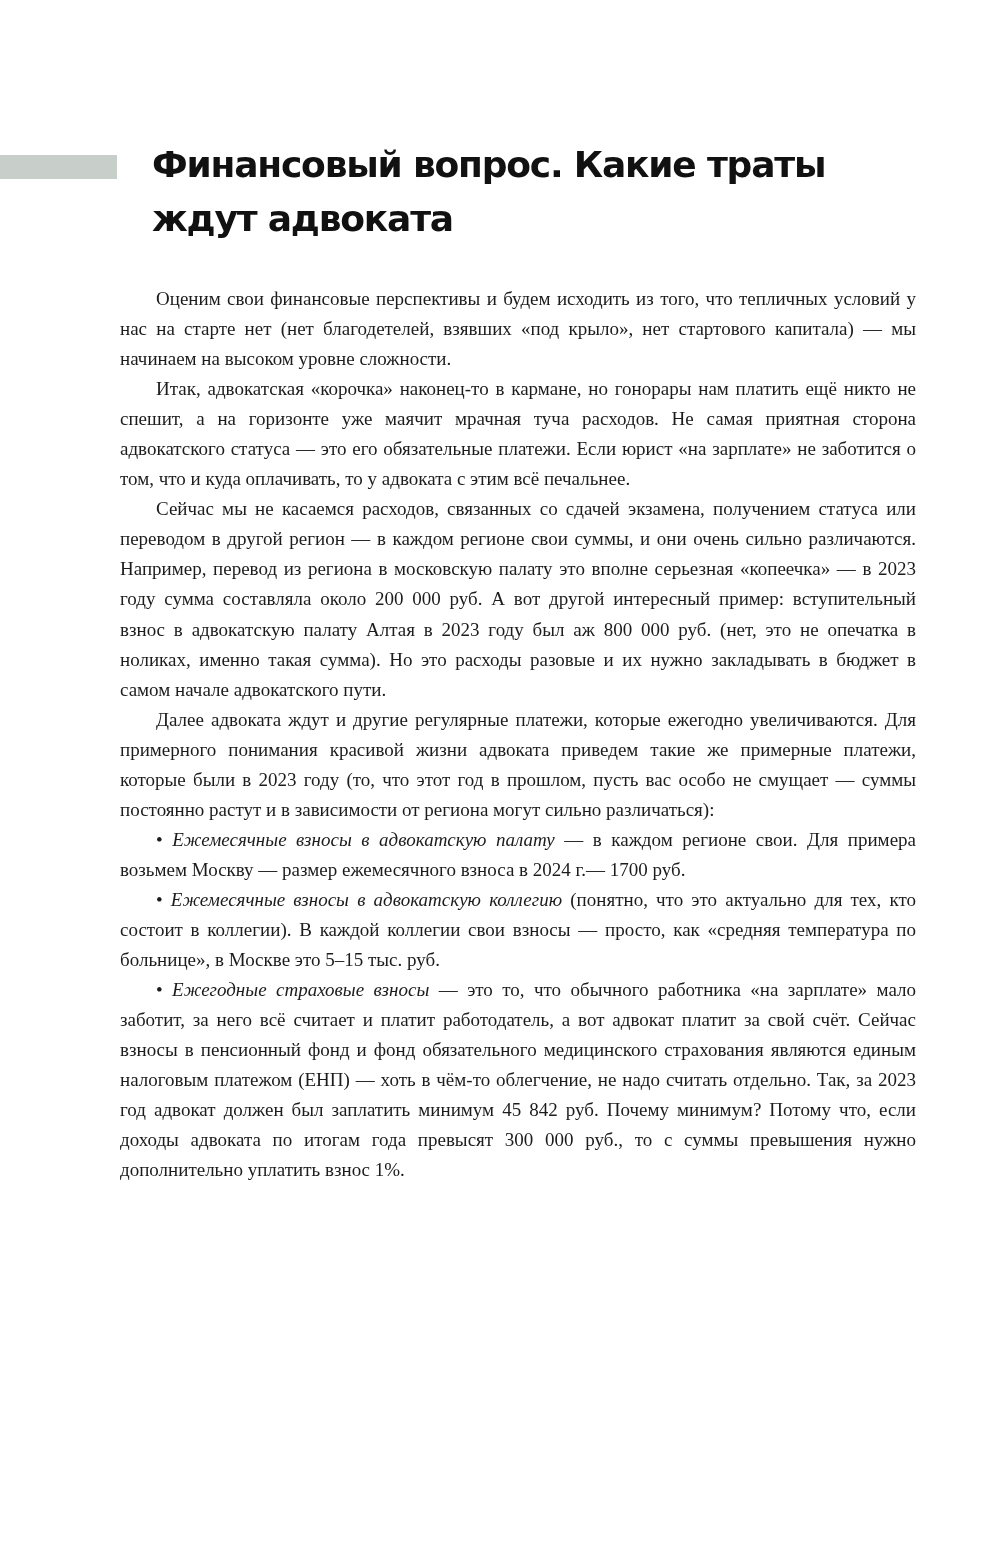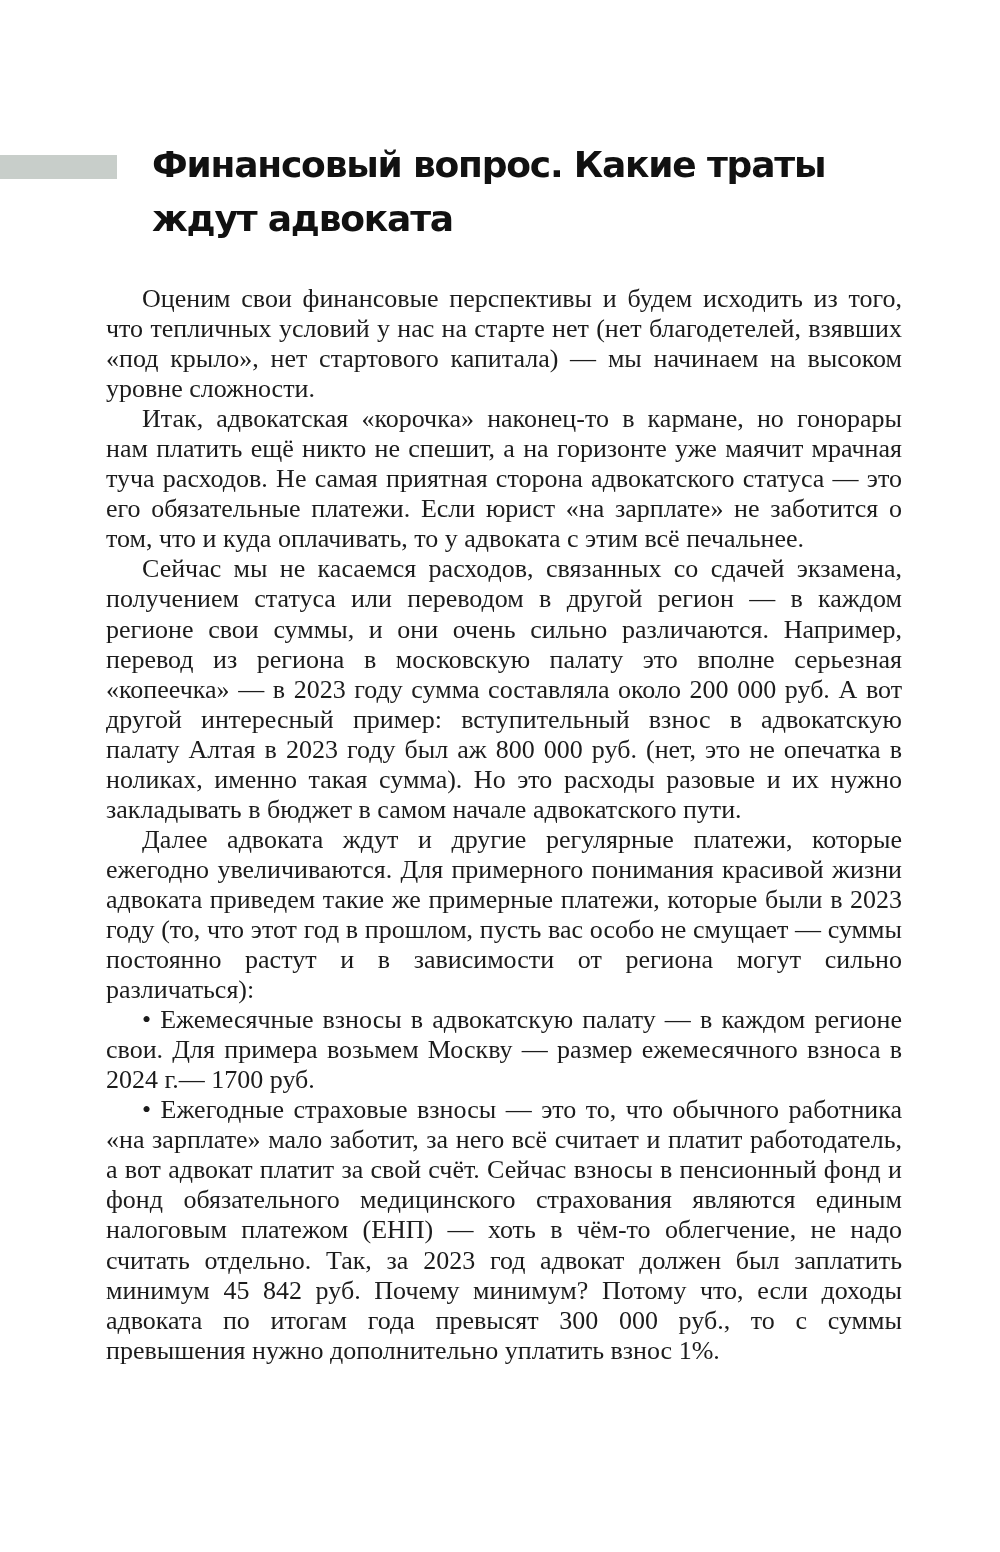--- a/index.html
+++ b/index.html
@@ -30,38 +30,39 @@
       margin: 0;
       font-family: "DejaVu Sans", sans-serif;
       font-weight: bold;
       font-size: 36px;
       line-height: 54px;
       letter-spacing: -1.2px;
       color: #111111;
     }
     .body-text {
       position: absolute;
-      left: 106px;
+      left: 120px;
       top: 284px;
       width: 796px;
       font-family: "Liberation Serif", serif;
-      font-size: 26px;
+      font-size: 19px;
       line-height: 30.05px;
       color: #1c1c1c;
     }
     .body-text p {
       margin: 0;
       text-indent: 36px;
       text-align: justify;
       hyphens: manual;
     }
     .bullet-dot {
       font-style: normal;
     }
     .em {
+      font-style: italic;
     }
   </style>
 </head>
 <body>
 
 <div class="accent-bar"></div>
 
 <h1 class="title">Финансовый вопрос. Какие траты ждут адвоката</h1>
 
 <div class="body-text">
@@ -69,15 +70,19 @@
   <p>Итак, адвокатская «корочка» наконец-то в кармане, но гонорары нам платить ещё никто не спешит, а на горизонте уже маячит мрачная туча расходов. Не самая приятная сторона адвокатского статуса — это его обязательные платежи. Если юрист «на зарплате» не заботится о том, что и куда оплачивать, то у адвоката с этим всё печальнее.</p>
   <p>Сейчас мы не касаемся расходов, связанных со сдачей экзамена, получением статуса или переводом в другой регион — в каждом регионе свои суммы, и они очень сильно различаются. Например, перевод из региона в московскую палату это вполне серьезная «копеечка» — в 2023 году сумма составляла около 200 000 руб. А вот другой интересный пример: вступительный взнос в адвокатскую палату Алтая в 2023 году был аж 800 000 руб. (нет, это не опечатка в ноликах, именно такая сумма). Но это расходы разовые и их нужно закладывать в бюджет в самом начале адвокатского пути.</p>
   <p>Далее адвоката ждут и другие регулярные платежи, которые ежегодно увеличиваются. Для примерного понимания красивой жизни адвоката приведем такие же примерные платежи, которые были в 2023 году (то, что этот год в прошлом, пусть вас особо не смущает — суммы постоянно растут и в зависимости от региона могут сильно различаться):</p>
 
   <p>
     <span class="bullet-dot">•</span>
     <span class="em">Ежемесячные взносы в адвокатскую палату</span><span> — в каждом регионе свои. Для примера возьмем Москву — размер ежемесячного взноса в 2024 г.— 1700 руб.</span>
   </p>
   <p>
     <span class="bullet-dot">•</span>
+    <span class="em">Ежемесячные взносы в адвокатскую коллегию</span><span> (понятно, что это актуально для тех, кто состоит в коллегии). В каждой коллегии свои взносы — просто, как «средняя температура по больнице», в Москве это 5–15 тыс. руб.</span>
+  </p>
+  <p>
+    <span class="bullet-dot">•</span>
     <span class="em">Ежегодные страховые взносы</span><span> — это то, что обычного работника «на зарплате» мало заботит, за него всё считает и платит работодатель, а вот адвокат платит за свой счёт. Сейчас взносы в пенсионный фонд и фонд обязательного медицинского страхования являются единым налоговым платежом (ЕНП) — хоть в чём-то облегчение, не надо считать отдельно. Так, за 2023 год адвокат должен был заплатить минимум 45 842 руб. Почему минимум? Потому что, если доходы адвоката по итогам года превысят 300 000 руб., то с суммы превышения нужно дополнительно уплатить взнос 1%.</span>
   </p>
 </div>
 
 </body></html>

